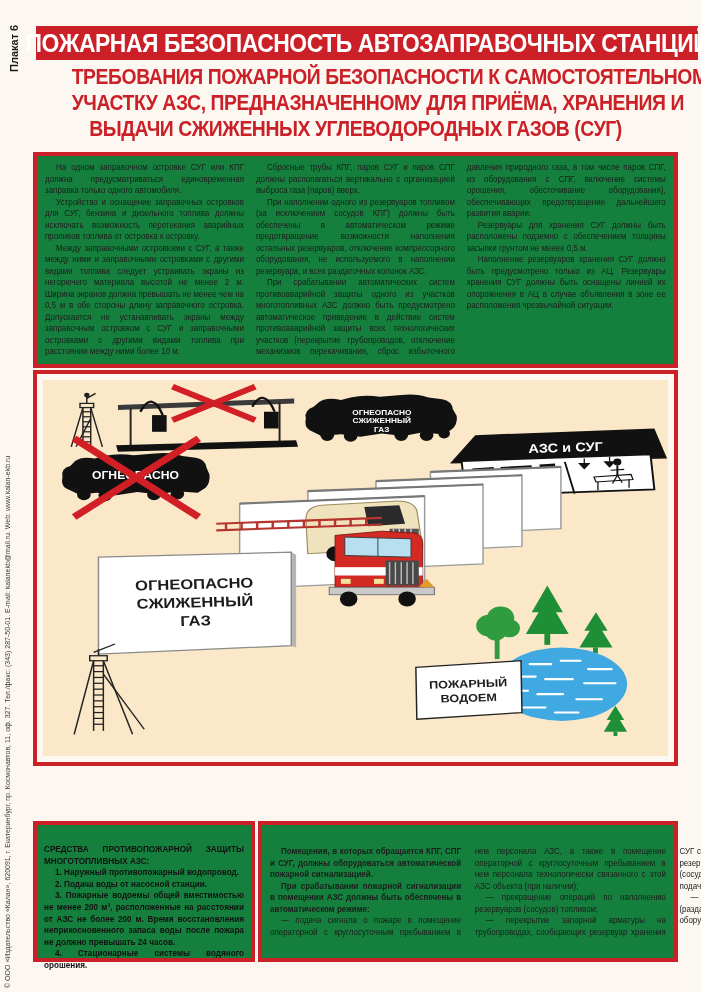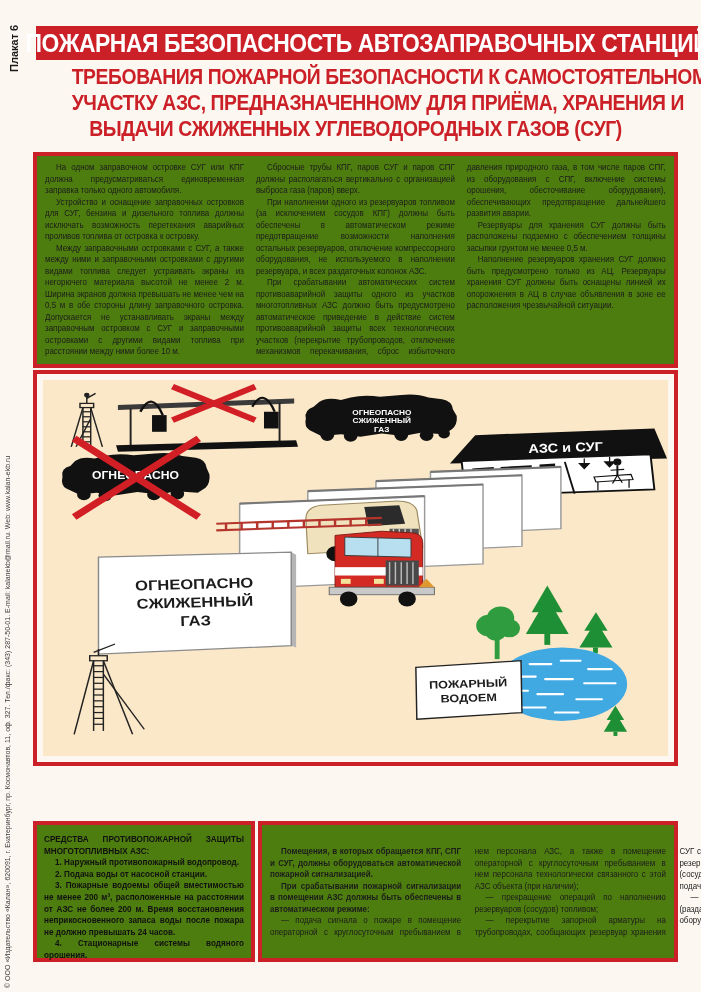--- a/index.html
+++ b/index.html
@@ -15,23 +15,23 @@
   
   .banner{position:absolute;left:36px;top:26px;width:662px;height:34px;background:#cb2027;
     display:flex;align-items:center;justify-content:center;}
   .banner-text{color:#fff;font-weight:bold;font-size:26px;white-space:nowrap;
     transform:scaleX(0.88);letter-spacing:-0.5px;}
   .subtitle{position:absolute;left:33px;top:64px;width:645px;text-align:center;}
   .subtitle .line{display:block;color:#cb2027;font-weight:bold;font-size:22px;line-height:26px;
     white-space:nowrap;transform:scaleX(0.88);letter-spacing:-0.5px;}
 
   
-  .box{position:absolute;border:4px solid #cb2027;background:#4d7c0f;box-sizing:border-box;}
+  .box{position:absolute;border:4px solid #cb2027;background:#15803d;box-sizing:border-box;}
   .top-box{left:33px;top:152px;width:645px;height:216px;padding:5px 8px;}
-  .left-box{left:33px;top:821px;width:222px;height:141px;padding:8px 7px;}
+  .left-box{left:33px;top:821px;width:222px;height:141px;padding:18px 7px;}
   .right-box{left:258px;top:821px;width:420px;height:141px;padding:20px 8px;}
 
   .condense{transform:scaleX(0.85);transform-origin:0 0;width:117.6%;height:100%;}
   .cols3{column-count:3;column-gap:14px;column-fill:auto;height:100%;}
   .cols2{column-count:2;column-gap:16px;column-fill:auto;height:100%;}
   .top-box p,.right-box p{margin:0;font-size:9.4px;line-height:11.5px;text-align:justify;
     text-indent:13px;color:#1c1c1c;}
   .right-box p.b{font-weight:bold;}
   .left-box p{margin:0;font-size:9.6px;line-height:11.6px;text-align:justify;font-weight:bold;color:#111;}
   .left-box p.bh{text-indent:0;}

